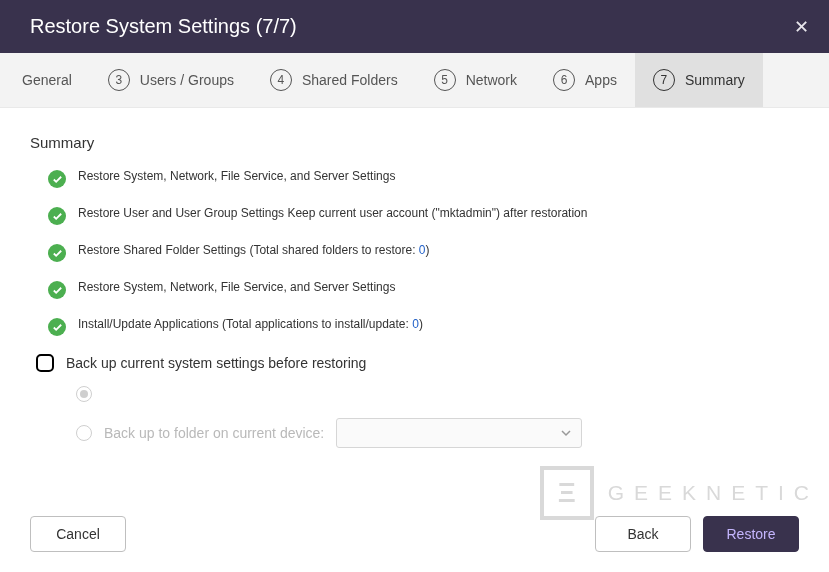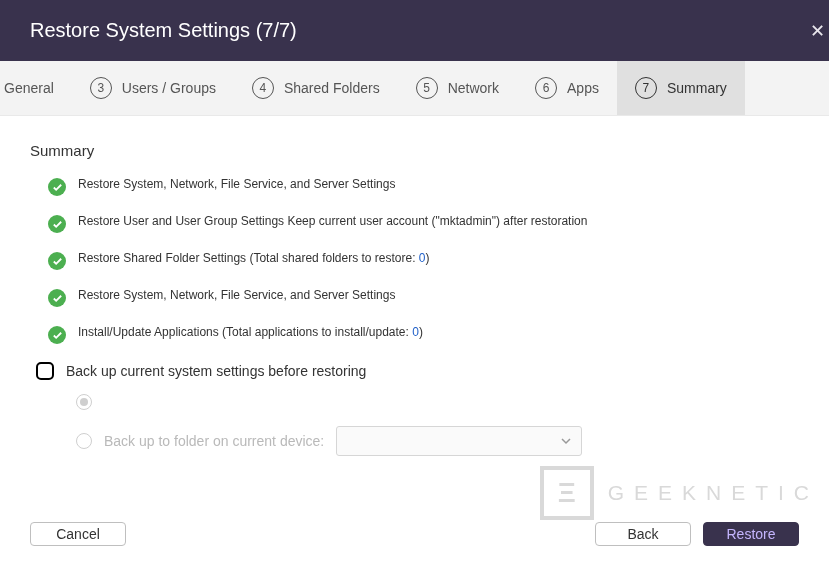--- a/index.html
+++ b/index.html
@@ -1,24 +1,24 @@
 <!DOCTYPE html>
 <html><head>
 <meta charset="utf-8">
 <style>
   * { box-sizing: border-box; margin: 0; padding: 0; font-family: -apple-system, BlinkMacSystemFont, "Segoe UI", Arial, sans-serif; }
   body { width: 829px; height: 572px; background: #fff; position: relative; overflow: hidden; }
 
   .header {
     background: #39324d;
     color: #fff;
-    height: 61px;
+    height: 53px;
     display: flex;
     align-items: center;
-    padding: 0 4px 0 30px;
+    padding: 0 20px 0 30px;
     justify-content: space-between;
   }
   .header-title { font-size: 20px; font-weight: 400; }
   .close-icon { font-size: 18px; cursor: pointer; color: #e8e6ec; }
 
   .stepper {
     height: 55px;
     display: flex;
     align-items: stretch;
     background: #f3f3f3;
@@ -33,21 +33,21 @@
     color: #555;
     position: relative;
   }
   .step-num {
     width: 22px; height: 22px;
     border: 1.5px solid #555;
     border-radius: 50%;
     display: flex; align-items: center; justify-content: center;
     font-size: 12px;
   }
-  .step.first { padding-left: 4px; }
+  .step.first { padding-left: 22px; }
   .step.active { background: #e0e0e0; color: #333; }
   .step.active::before {
     content: "";
     position: absolute; left: -14px; top: 0; bottom: 0;
     width: 0; height: 0;
     border-top: 27px solid transparent;
     border-bottom: 27px solid transparent;
     border-left: 14px solid #f3f3f3;
   }
   .step.active .step-num { border-color:#333; }
@@ -96,21 +96,21 @@
     padding: 0 10px; color: #aaa;
   }
   .dropdown svg { width: 10px; height: 10px; }
 
   .footer {
     position: absolute; left: 0; right: 0; bottom: 0;
     height: 60px; padding: 0 30px 16px 30px;
     display: flex; align-items: center; justify-content: space-between;
   }
   .btn {
-    height: 24px; min-width: 96px; border-radius: 4px;
+    height: 36px; min-width: 96px; border-radius: 4px;
     font-size: 14px; display: flex; align-items: center; justify-content: center;
     cursor: pointer;
   }
   .btn-outline { border: 1px solid #bfbfbf; background: #fff; color: #333; }
   .btn-primary { background: #39324d; color: #c4b5fd; border: 1px solid #39324d; }
   .footer-right { display: flex; gap: 12px; }
 
   .watermark {
     position: absolute; right: 10px; bottom: 52px;
     display: flex; align-items: center; gap: 14px;

